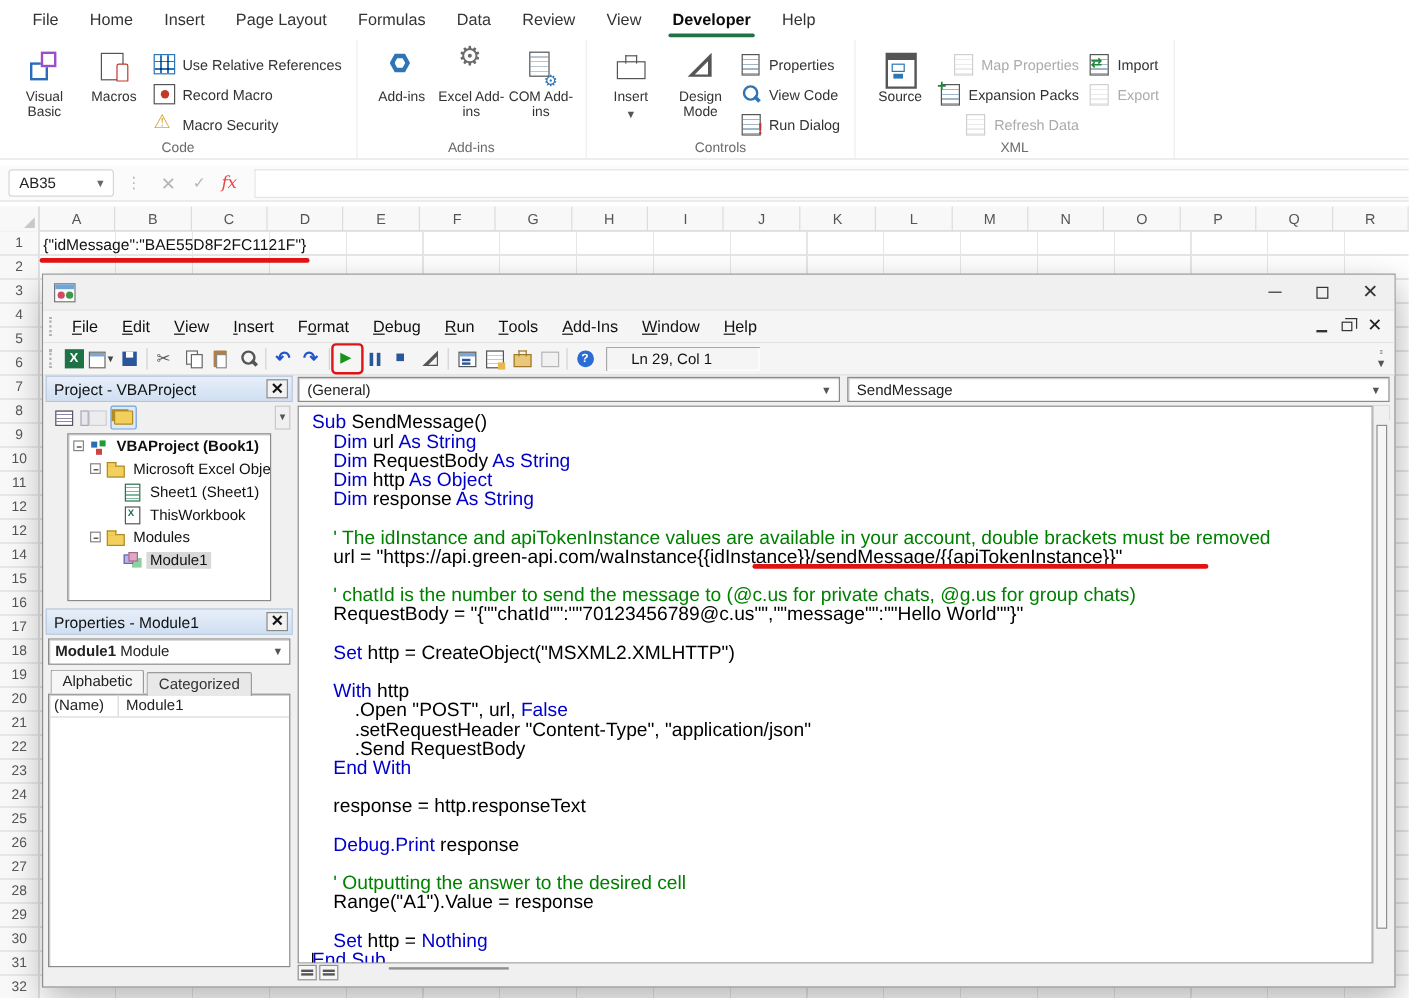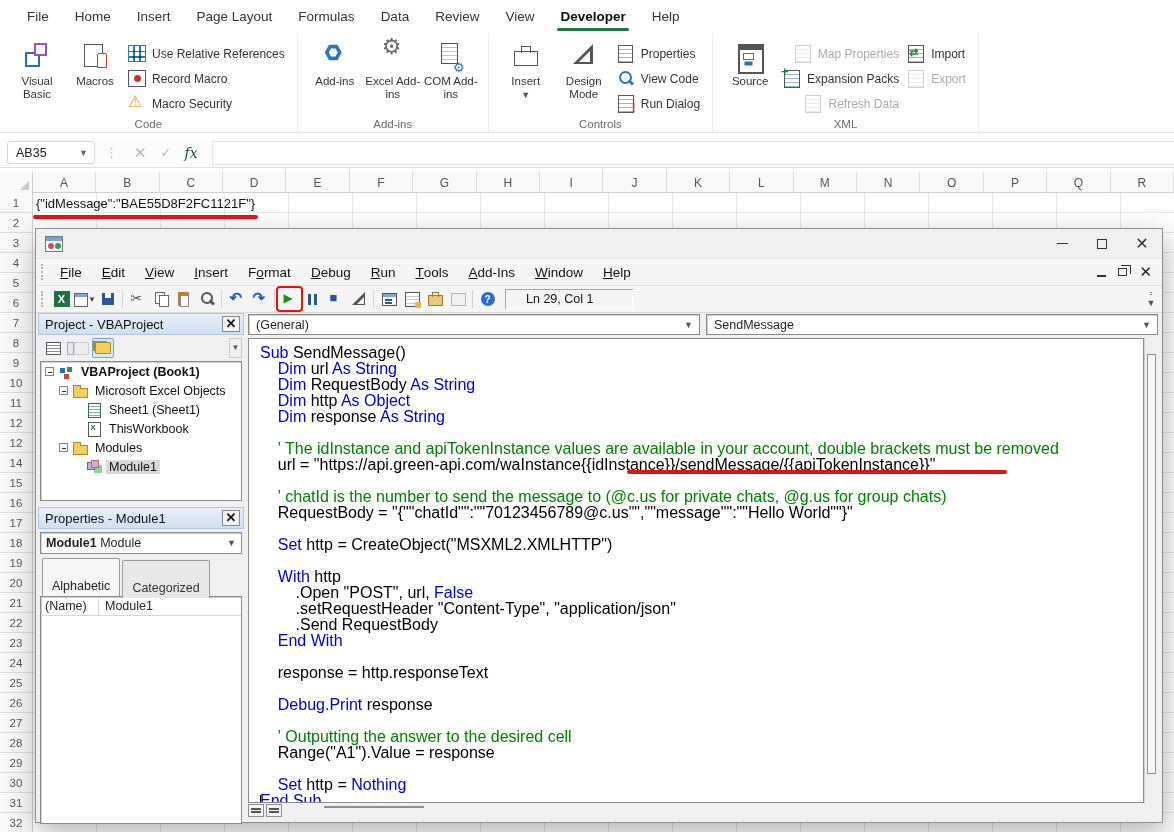--- a/index.html
+++ b/index.html
@@ -73,21 +73,21 @@
       background:repeating-linear-gradient(#fff 0 3px,#9fb6c9 3px 4px); }
   .ic-import::after { content:"⇄"; position:absolute; left:2px; top:1px; color:#1e8a3a; font-weight:bold; font-size:11px; }
 
   
   .fbar { position:absolute; left:0; top:138px; width:100%; height:30px; background:#fbfbfb; border-bottom:1px solid #e0e0e0; display:flex; align-items:center; }
   .namebox { width:88px; height:23px; margin-left:7px; background:#fff; border:1px solid #d6d6d6; border-radius:3px; display:flex; align-items:center; font-size:12.5px; padding-left:8px; color:#222; }
   .namebox .nb-caret { margin-left:auto; margin-right:6px; font-size:9px; color:#666; }
   .fsep { color:#b9b9b9; font-size:13px; margin:0 8px 0 10px; letter-spacing:1px; }
   .fx-x { color:#b5b5b5; font-size:15px; margin:0 7px; }
   .fx-check { color:#b5b5b5; font-size:13px; margin:0 7px; }
-  .fx-fx { font-family:"DejaVu Serif", serif; font-style:italic; font-size:14px; color:#14532d; margin:0 8px 0 6px; }
+  .fx-fx { font-family:"DejaVu Serif", serif; font-style:italic; font-size:14px; color:#ef4444; margin:0 8px 0 6px; }
   .fx-input { flex:1; height:24px; background:#fff; border:1px solid #e4e4e4; border-right:none; margin-left:6px; }
 
   
   .sheet { position:absolute; left:0; top:172px; width:100%; height:660px; background:#fff; }
   .colhdr { position:absolute; left:0; top:0; height:21px; width:100%; background:#f8f8f8; border-bottom:1px solid #cfcfcf; display:flex; }
   .cornerbox { width:33px; height:21px; border-right:1px solid #cfcfcf; position:relative; background:#f8f8f8; }
   .cornerbox::after { content:""; position:absolute; right:3px; bottom:3px; border-left:9px solid transparent; border-bottom:9px solid #c9c9c9; }
   .colcell { width:64px; height:21px; display:flex; align-items:center; justify-content:center; font-size:12px; color:#555; border-right:1px solid #dcdcdc; }
   .rowhdrs { position:absolute; left:0; top:21px; width:33px; bottom:0; background:#f8f8f8; border-right:1px solid #cfcfcf; }
   .rowcell { height:20px; display:flex; align-items:center; justify-content:center; font-size:11.5px; color:#555; border-bottom:1px solid #dcdcdc; }
@@ -165,21 +165,21 @@
   .panel-hdr { height:22px; background:linear-gradient(#e8eff9,#cfdff2); border:1px solid #b3c6de; display:flex; align-items:center; font-size:13px; color:#111; padding-left:6px; }
   .panel-x { margin-left:auto; margin-right:3px; width:18px; height:16px; border:1px solid #888; background:#f2f2f2; color:#111; font-size:13px; line-height:13px; text-align:center; font-weight:bold; }
   .proj-toolbar { height:26px; display:flex; align-items:center; padding-left:4px; gap:3px; background:#f0f0f0; }
   .ptb { width:22px; height:20px; display:flex; align-items:center; justify-content:center; position:relative; }
   .ptb.selected { border:1px solid #6ea1dc; background:#dceaf8; border-radius:2px; }
   .pt-viewcode::before { content:""; width:13px; height:11px; border:1.2px solid #556; background:repeating-linear-gradient(#fff 0 2px,#88a 2px 3px); display:block; }
   .pt-viewobject { opacity:.45; }
   .pt-viewobject::before { content:""; width:13px; height:11px; border:1.2px solid #556; background:#dde; display:block; }
   .pt-folders::before { content:""; width:14px; height:10px; background:#f3cf5e; border:1px solid #b08c28; border-radius:1px; display:block; box-shadow:-3px -2px 0 -1px #b08c28; }
   .proj-scroll { margin-left:auto; margin-right:2px; width:13px; height:20px; background:#f0f0f0; border:1px solid #c8c8c8; color:#555; font-size:8px; text-align:center; line-height:18px; }
-  .treebox { margin:0 2px; background:#fff; border:1px solid #8a8a8a; box-shadow:inset 1px 1px 0 #d0d0d0; overflow:hidden; }
+  .treebox { margin:0 18px; background:#fff; border:1px solid #8a8a8a; box-shadow:inset 1px 1px 0 #d0d0d0; overflow:hidden; }
   .titem { height:19px; display:flex; align-items:center; font-size:12.5px; color:#111; white-space:nowrap; }
   .titem .lbl { padding:0 3px; }
   .titem.selected .lbl { background:#d9d9d9; }
   .titem.bold .lbl { font-weight:bold; }
   .exp { width:9px; height:9px; border:1px solid #848484; background:#fff; position:relative; margin-right:4px; flex:none; }
   .exp::before { content:""; position:absolute; left:1.5px; top:3.5px; width:4.5px; height:1px; background:#333; }
   .tic { width:16px; height:14px; position:relative; margin-right:4px; flex:none; }
   .tr-project::before { content:""; position:absolute; left:2px; top:3px; width:5px; height:5px; background:#2b6cb8; box-shadow:7px -1px 0 #1e9a3a, 4px 6px 0 #cc4444; }
   .tr-folder::before { content:""; position:absolute; left:1px; top:4px; width:13px; height:8px; background:#f3cf5e; border:1px solid #b08c28; }
   .tr-folder::after { content:""; position:absolute; left:1px; top:1px; width:6px; height:3px; background:#f3cf5e; border:1px solid #b08c28; border-bottom:none; }
@@ -187,21 +187,21 @@
       background:repeating-linear-gradient(#fff 0 2px,#7fb89a 2px 3px); }
   .tr-workbook::before { content:""; position:absolute; left:2px; top:0; width:11px; height:13px; border:1.2px solid #555; background:#fff; }
   .tr-workbook::after { content:"X"; position:absolute; left:4.5px; top:1.5px; font-size:8px; font-weight:bold; color:#1e7145; }
   .tr-module::before { content:""; position:absolute; left:1px; top:2px; width:6px; height:6px; background:#b8b4e8; border:1px solid #6a66a8; box-shadow:7px 3px 0 #8fd0a0; }
   .tr-module::after { content:""; position:absolute; left:5px; top:0px; width:6px; height:6px; background:#e0a8c8; border:1px solid #a86888; }
 
   
   .prop-dd { margin:3px 2px 0 2px; height:22px; background:#fff; border:1px solid #8a8a8a; box-shadow:inset 1px 1px 0 #d0d0d0; display:flex; align-items:center; font-size:12.5px; padding-left:5px; }
   .prop-dd .dd-caret { margin-left:auto; margin-right:5px; color:#555; font-size:9px; }
   .prop-tabs { display:flex; margin:4px 2px 0 4px; font-size:12.5px; }
-  .ptab { padding:20px 9px 3px 9px; border:1px solid #9a9a9a; border-bottom:none; background:#e8e8e8; color:#222; border-radius:2px 2px 0 0; }
+  .ptab { padding:2px 9px 3px 9px; border:1px solid #9a9a9a; border-bottom:none; background:#e8e8e8; color:#222; border-radius:2px 2px 0 0; }
   .ptab.active { background:#f6f6f6; position:relative; top:0; z-index:2; }
   .ptab:not(.active) { margin-left:2px; top:2px; position:relative; color:#333; }
   .propgrid { margin:0 2px; background:#fff; border:1px solid #8a8a8a; box-shadow:inset 1px 1px 0 #d0d0d0; }
   .prow { height:19px; display:flex; font-size:12.5px; border-bottom:1px solid #d7d7d7; }
   .prow .pk { width:58px; border-right:1px solid #d7d7d7; display:flex; align-items:center; padding-left:4px; }
   .prow .pv { flex:1; display:flex; align-items:center; padding-left:6px; }
 
   
   .codepane { position:absolute; left:210px; top:84px; right:2px; bottom:2px; background:#f0f0f0; }
   .dd-row { height:24px; display:flex; gap:6px; padding:1px 2px 2px 2px; }

